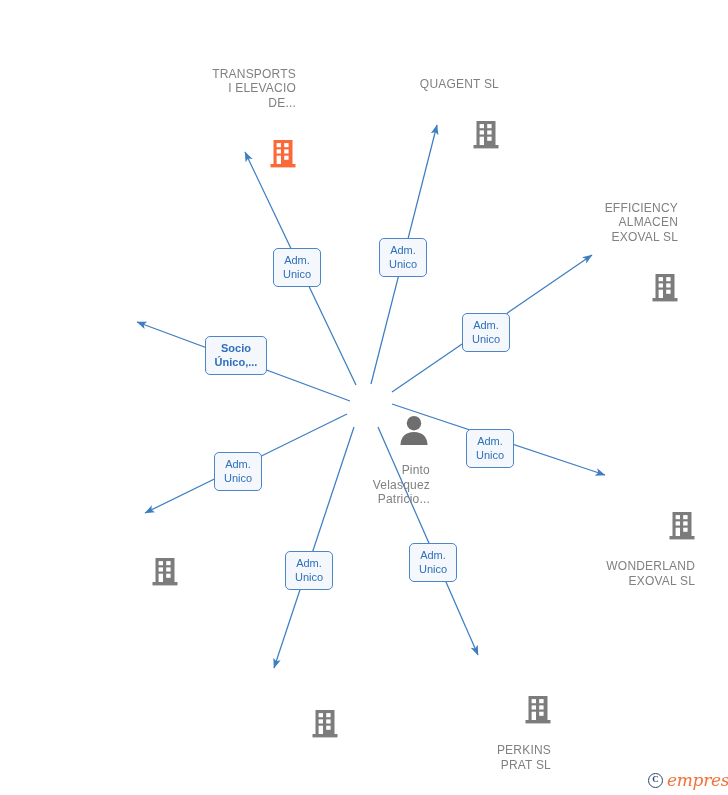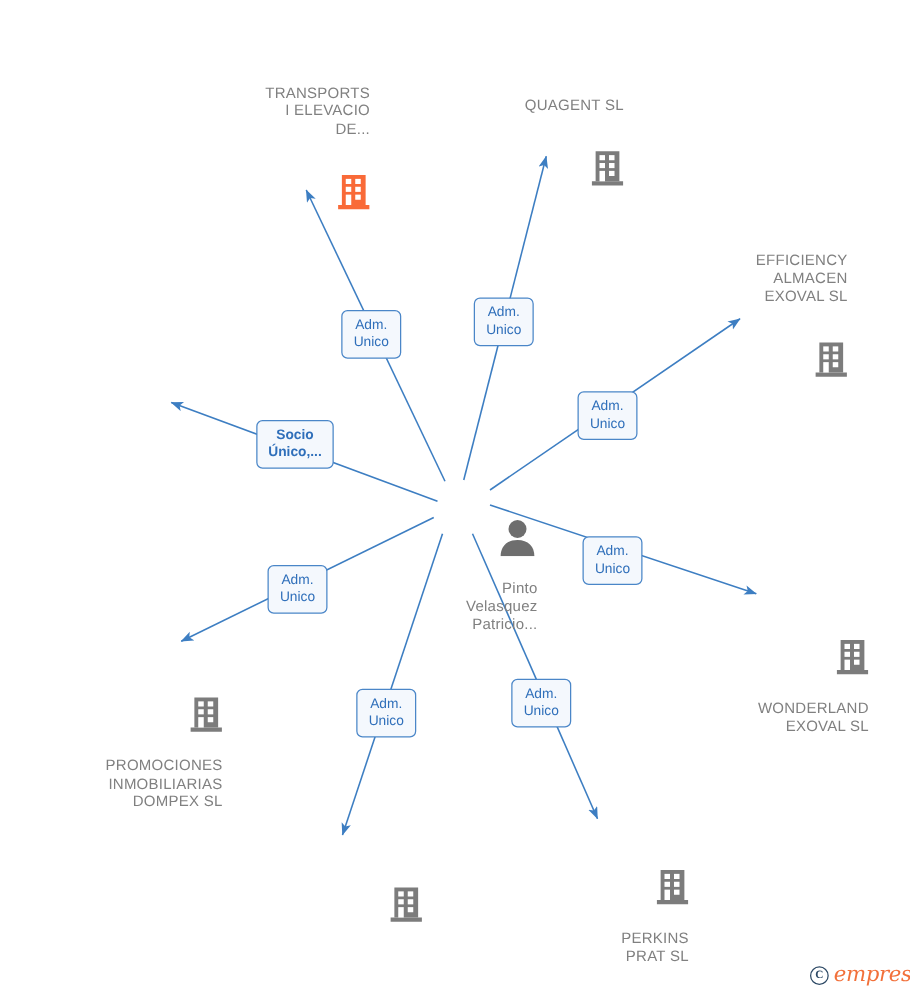--- a/index.html
+++ b/index.html
@@ -162,23 +162,20 @@
         <rect x="3.5" y="1" width="19" height="24" fill="#7c7c7c"></rect>
         <rect x="0.5" y="25" width="25" height="3.4" fill="#7c7c7c"></rect>
         <rect x="6.6" y="4.1" width="4.4" height="4.1" fill="#ffffff"></rect>
         <rect x="14.2" y="4.1" width="4.4" height="4.1" fill="#ffffff"></rect>
         <rect x="6.6" y="10.4" width="4.4" height="4.1" fill="#ffffff"></rect>
         <rect x="14.2" y="10.4" width="4.4" height="4.1" fill="#ffffff"></rect>
         <rect x="6.6" y="16.7" width="4.4" height="8.3" fill="#ffffff"></rect>
         <rect x="14.2" y="16.7" width="4.4" height="4.1" fill="#ffffff"></rect>
       </svg>
     </span>
-    <span class="node-label">PROMOCIONES
-INMOBILIARIAS
-DOMPEX SL</span>
   </div>
 
   <div class="node" style="left:208px; top:680px; width:130px;">
     <span class="glyph">
       <svg width="26" height="30" viewBox="0 0 26 30" aria-hidden="true">
         <rect x="3.5" y="1" width="19" height="24" fill="#7c7c7c"></rect>
         <rect x="0.5" y="25" width="25" height="3.4" fill="#7c7c7c"></rect>
         <rect x="6.6" y="4.1" width="4.4" height="4.1" fill="#ffffff"></rect>
         <rect x="14.2" y="4.1" width="4.4" height="4.1" fill="#ffffff"></rect>
         <rect x="6.6" y="10.4" width="4.4" height="4.1" fill="#ffffff"></rect>

